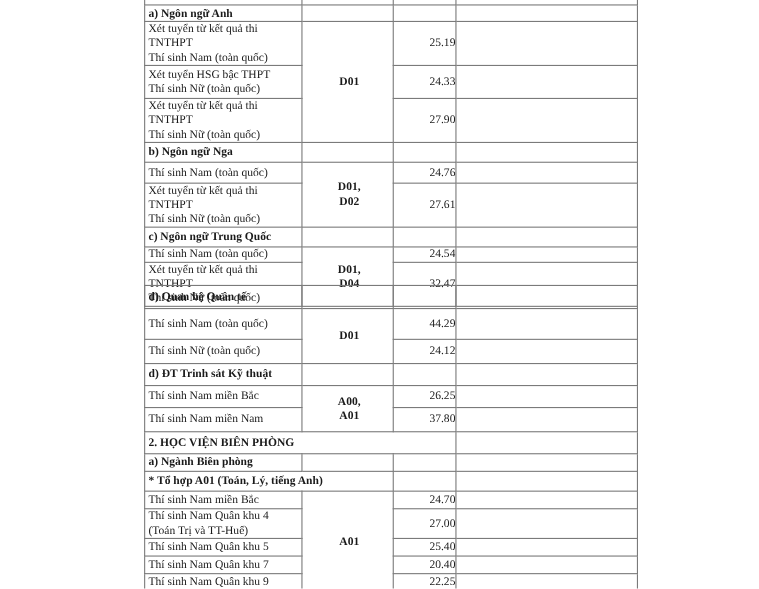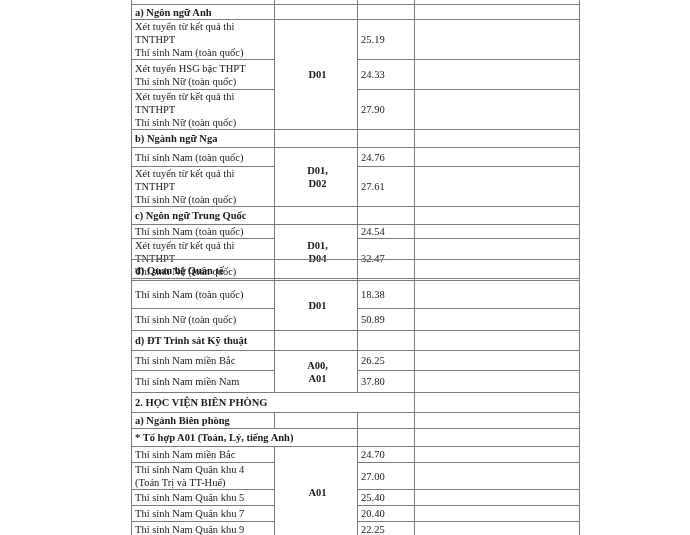--- a/index.html
+++ b/index.html
@@ -3,21 +3,21 @@
 <meta charset="utf-8">
 <style>
   html, body { margin:0; padding:0; background:#ffffff; }
   body { width:690px; height:535px; position:relative; overflow:hidden;
          font-family:"Liberation Serif", "DejaVu Serif", serif; color:#1a1a1a; }
   table.doc { position:absolute; left:131px; border-collapse:collapse; table-layout:fixed; }
   table.doc td { border:1.5px solid #7a7a7a; padding:0 0 0 3px; font-size:10.5px; line-height:13px;
                  vertical-align:middle; overflow:hidden; }
   td.c1 { width:139px; }
   td.c2 { width:79px; text-align:center; font-weight:bold; padding:0; }
-  td.c3 { width:53px; text-align:left; padding:0; }
+  td.c3 { width:53px; text-align:right; padding:0; }
   td.c4 { width:161px; }
   .bold { font-weight:bold; }
   #t1 { top:-11px; }
   #t2 { top:259px; }
   .line2 { display:block; }
 </style>
 </head>
 <body>
 
 <table class="doc" id="t1">
@@ -55,21 +55,21 @@
   <tr style="height:31px">
     <td class="c1">
       <span class="line2">Xét tuyển từ kết quả thi TNTHPT</span>
       <span class="line2">Thí sinh Nữ (toàn quốc)</span>
     </td>
     <td class="c3">27.90</td>
     <td class="c4"></td>
   </tr>
 
   <tr style="height:18px">
-    <td class="c1 bold">b) Ngành ngữ Nga</td>
+    <td class="c1 bold">b) Ngôn ngữ Nga</td>
     <td class="c2"></td>
         <td class="c3"></td>
         <td class="c4"></td>
   </tr>
   <tr style="height:19px">
     <td class="c1">Thí sinh Nam (toàn quốc)</td>
     <td class="c2" rowspan="2">
       <span class="line2">D01,</span>
       <span class="line2">D02</span>
     </td>
@@ -116,26 +116,26 @@
   <tbody>
       <tr style="height:21px">
     <td class="c1 bold">d) Quan hệ Quân tế</td>
     <td class="c2"></td>
         <td class="c3"></td>
         <td class="c4"></td>
   </tr>
   <tr style="height:28px">
     <td class="c1">Thí sinh Nam (toàn quốc)</td>
     <td class="c2" rowspan="2">D01</td>
-    <td class="c3">18.38</td>
+    <td class="c3">44.29</td>
     <td class="c4"></td>
   </tr>
   <tr style="height:22px">
     <td class="c1">Thí sinh Nữ (toàn quốc)</td>
-    <td class="c3">50.89</td>
+    <td class="c3">24.12</td>
     <td class="c4"></td>
   </tr>
 
   <tr style="height:20px">
     <td class="c1 bold">d) ĐT Trinh sát Kỹ thuật</td>
     <td class="c2"></td>
         <td class="c3"></td>
         <td class="c4"></td>
   </tr>
   <tr style="height:20px">

